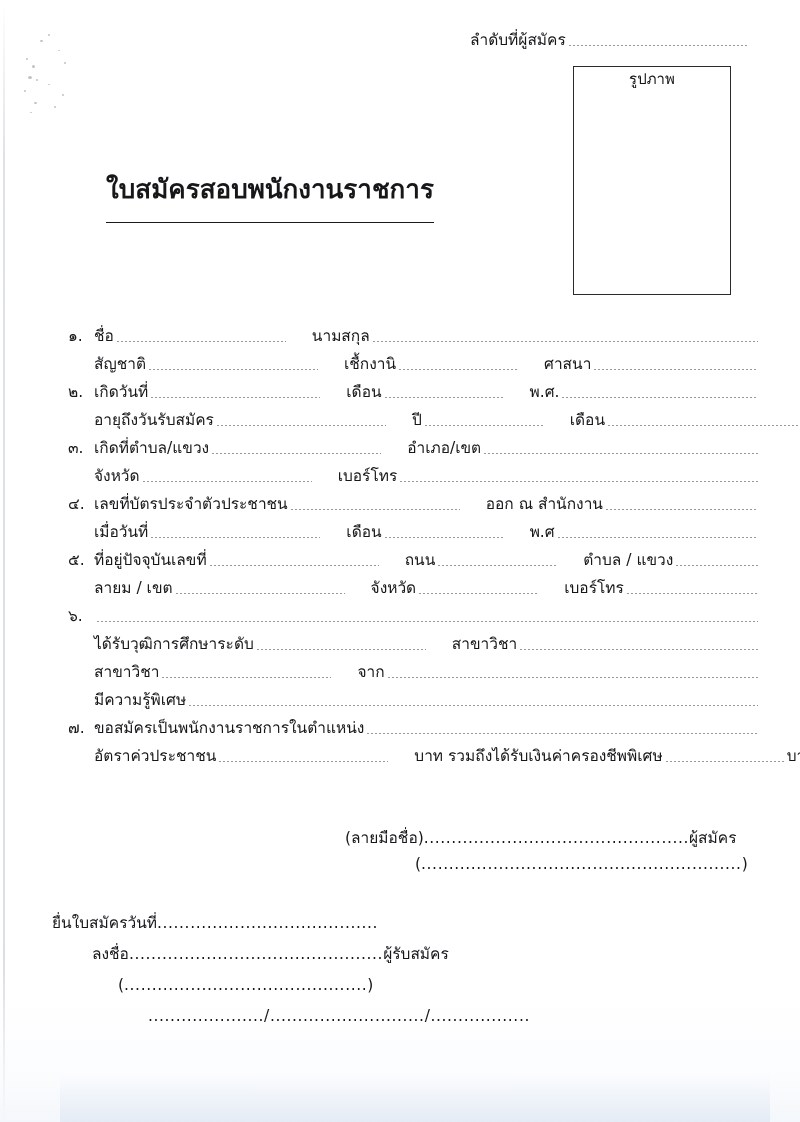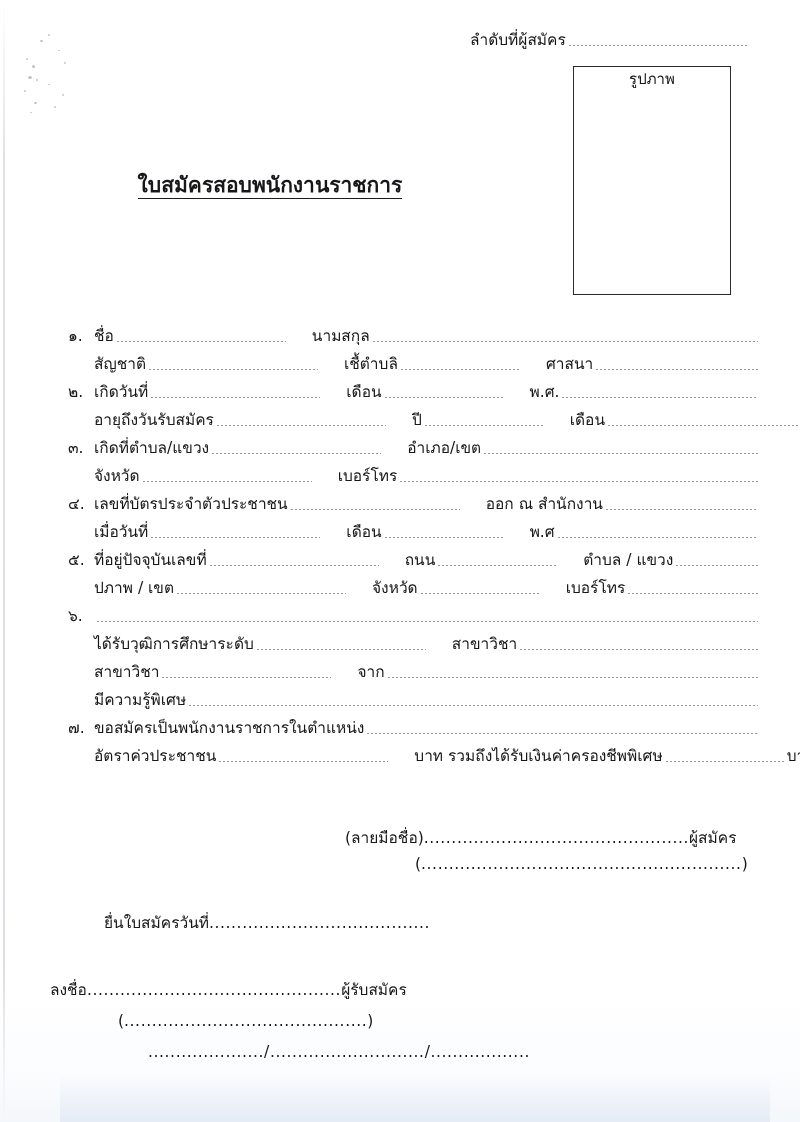--- a/index.html
+++ b/index.html
@@ -90,24 +90,24 @@
 
   .title {
     position: absolute;
     left: 0; top: 168px;
     width: 800px;
     text-align: center;
     padding-right: 260px;
     box-sizing: border-box;
   }
   .title span {
-    font-size: 21px;
+    font-size: 26px;
     font-weight: bold;
     border-bottom: 1.6px solid #1a1a1d;
-    padding-bottom: 1px;
+    padding-bottom: 18px;
   }
 
   
   .form {
     position: absolute;
     left: 0; top: 318px;
     width: 800px;
   }
   .row {
     display: flex;
@@ -140,22 +140,22 @@
   .sig-line-2 { padding-left: 415px; white-space: nowrap; }
   .periods { letter-spacing: .6px; }
 
   .receiver {
     position: absolute;
     left: 0; top: 908px;
     width: 800px;
     font-size: 15.5px;
     line-height: 31px;
   }
-  .receiver .r1 { padding-left: 104px; white-space: nowrap; }
-  .receiver .r2 { padding-left: 50px; white-space: nowrap; margin-top: 36px; }
+  .receiver .r1 { padding-left: 52px; white-space: nowrap; }
+  .receiver .r2 { padding-left: 92px; white-space: nowrap; }
   .receiver .r3 { padding-left: 118px; white-space: nowrap; }
   .receiver .r4 { padding-left: 148px; white-space: nowrap; }
 </style>
 </head>
 <body>
 
 <div class="page">
   <div class="scan-edge-left"></div>
   <div class="scan-tint-bottom"></div>
   <div class="speckles" id="speckles">
@@ -193,21 +193,21 @@
         <span class="num">๑.</span>
         <span class="lbl">ชื่อ</span>
         <span class="dots w-lg"></span>
         <span class="lbl gap-l">นามสกุล</span>
         <span class="dots"></span>
       </div>
       <div class="row sub">
         <span class="indent"></span>
         <span class="lbl">สัญชาติ</span>
         <span class="dots w-lg"></span>
-        <span class="lbl gap-l">เชื้ตำบลิ</span>
+        <span class="lbl gap-l">เชื้กงานิ</span>
         <span class="dots w-md"></span>
         <span class="lbl gap-l">ศาสนา</span>
         <span class="dots"></span>
       </div>
       <div class="row">
         <span class="num">๒.</span>
         <span class="lbl">เกิดวันที่</span>
         <span class="dots w-lg"></span>
         <span class="lbl gap-l">เดือน</span>
         <span class="dots w-md"></span>
@@ -258,21 +258,21 @@
         <span class="num">๕.</span>
         <span class="lbl">ที่อยู่ปัจจุบันเลขที่</span>
         <span class="dots w-lg"></span>
         <span class="lbl gap-l">ถนน</span>
         <span class="dots w-md"></span>
         <span class="lbl gap-l">ตำบล / แขวง</span>
         <span class="dots"></span>
       </div>
       <div class="row sub">
         <span class="indent"></span>
-        <span class="lbl">ปภาพ / เขต</span>
+        <span class="lbl">ลายม / เขต</span>
         <span class="dots w-lg"></span>
         <span class="lbl gap-l">จังหวัด</span>
         <span class="dots w-md"></span>
         <span class="lbl gap-l">เบอร์โทร</span>
         <span class="dots"></span>
       </div>
       <div class="row">
         <span class="num">๖.</span>
         <span class="dots"></span>
       </div>

